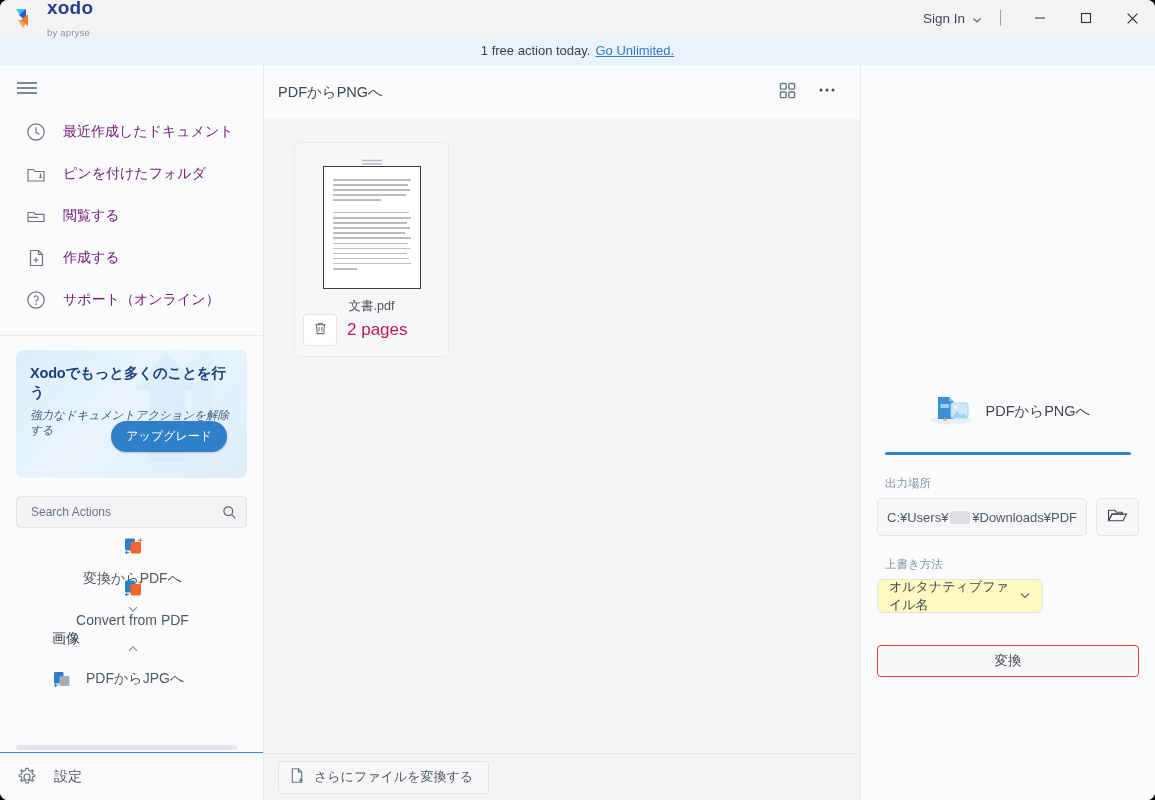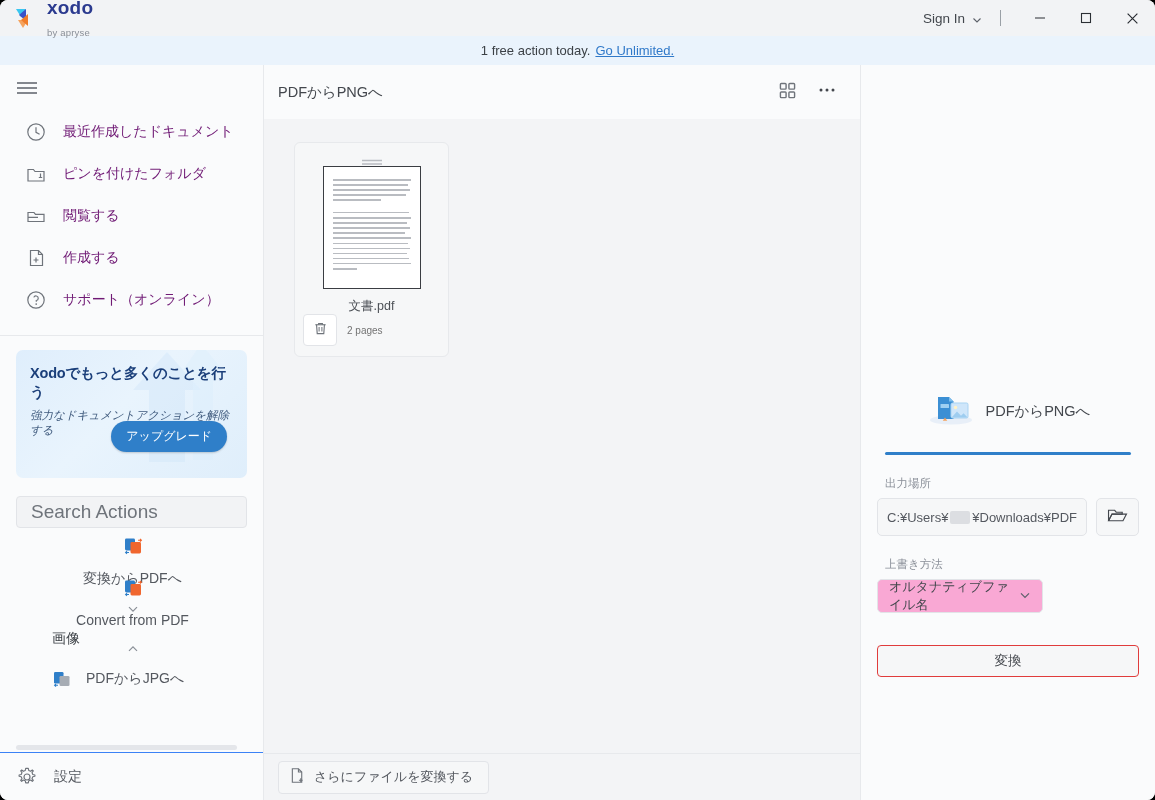--- a/index.html
+++ b/index.html
@@ -133,21 +133,21 @@
     height: 32px;
     background: #f2f3f5;
     border: 1px solid #e2e4e8;
     border-radius: 4px;
     display: flex; align-items: center;
     padding: 0 9px 0 12px;
   }
   .search-wrap input {
     flex: 1 1 auto; border: none; outline: none;
     background: transparent;
-    font-family: inherit; font-size: 19px; color: #3c4146;
+    font-family: inherit; font-size: 12px; color: #3c4146;
   }
   .search-wrap input::placeholder { color: #6f747b; }
   .mag { width: 15px; height: 15px; flex: 0 0 15px; }
 
   
   .actions {
     flex: 1 1 auto; overflow: hidden; position: relative;
     padding-top: 8px;
   }
   .act-row {
@@ -231,21 +231,21 @@
   .card-foot {
     position: absolute; left: 8px; right: 8px; bottom: 10px;
     display: flex; align-items: center; gap: 10px;
   }
   .trash-btn {
     width: 34px; height: 32px; background: #fff;
     border: 1px solid #e2e4e8; border-radius: 4px;
     display: flex; align-items: center; justify-content: center;
     cursor: pointer;
   }
-  .pages { font-size: 10px; color: #737373; }
+  .pages { font-size: 17px; color: #be185d; }
 
   .center-foot {
     height: 47px; flex: 0 0 47px;
     background: #f3f4f6;
     border-top: 1px solid #e7e9ec;
     display: flex; align-items: center;
     padding-left: 14px;
   }
   .more-files-btn {
     height: 33px;
@@ -294,21 +294,21 @@
     vertical-align: -2px;
   }
   .folder-btn {
     width: 46px; height: 38px;
     background: #f6f7f8; border: 1px solid #e2e4e8; border-radius: 5px;
     display: flex; align-items: center; justify-content: center;
     cursor: pointer;
   }
   .select-box {
     width: 166px; height: 34px;
-    background: #f9a8d4; border: 1px solid #e2e4e8; border-radius: 5px;
+    background: #fef9c3; border: 1px solid #e2e4e8; border-radius: 5px;
     display: flex; align-items: center; justify-content: space-between;
     padding: 0 11px;
     font-size: 13px; color: #43474d; cursor: pointer;
   }
   .convert-btn {
     margin-top: 32px; height: 32px;
     background: #f6f7f8;
     border: 1.5px solid #e03c3c;
     border-radius: 4px;
     font-family: inherit; font-size: 13.5px; color: #43474d;

